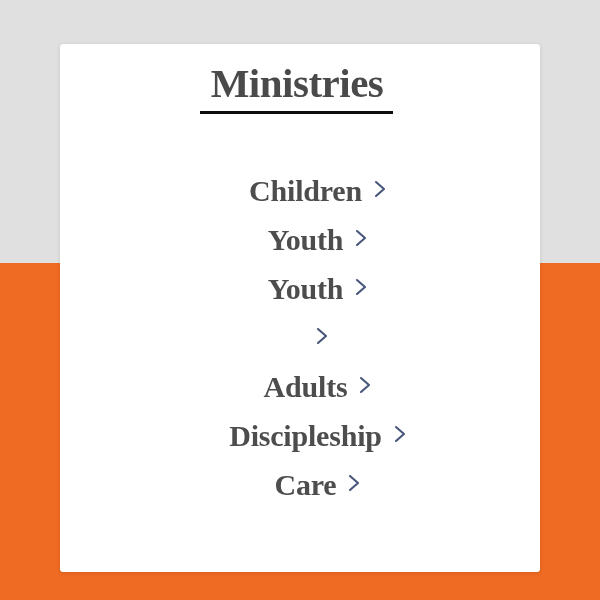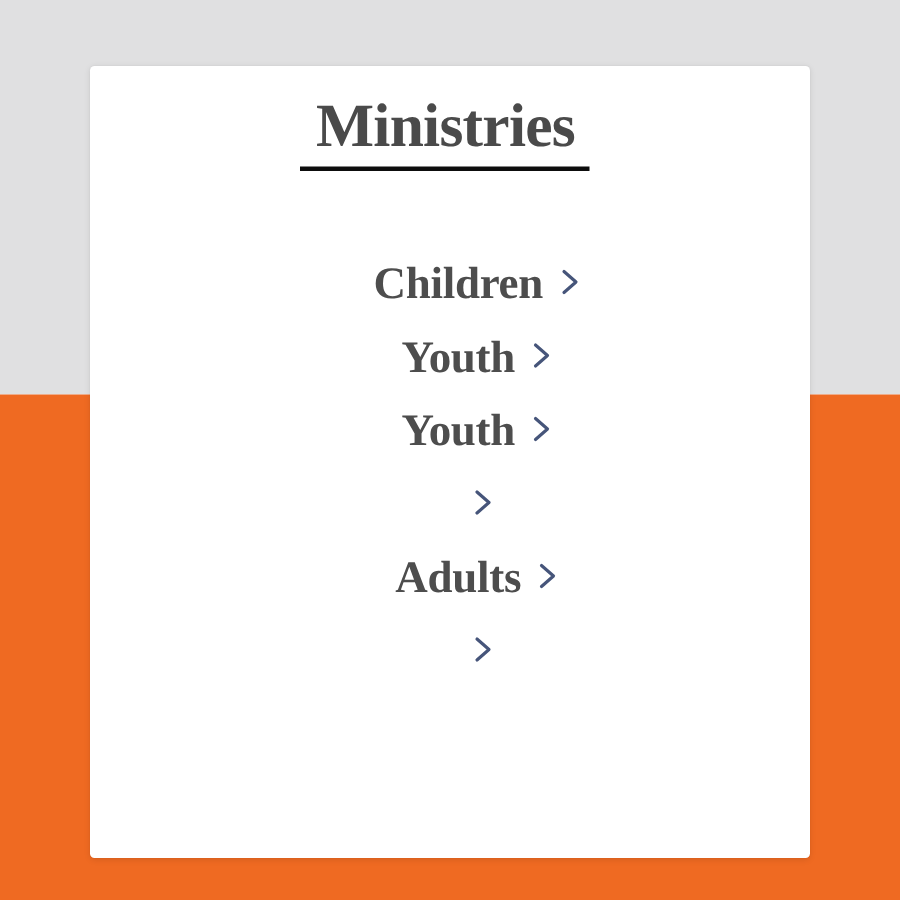--- a/index.html
+++ b/index.html
@@ -185,23 +185,34 @@
         <a class="menu-link" href="#">
           <span class="menu-label">Adults</span>
           <span class="chevron-icon">
             <svg width="14" height="20" viewBox="0 0 14 20" aria-hidden="true">
               <polyline points="3,3 11,10 3,17" fill="none" stroke="#46557a" stroke-width="2.1" stroke-linecap="round" stroke-linejoin="round"></polyline>
             </svg>
           </span>
         </a>
       </li>
 
-
-      <li class="menu-item">
-        <a class="menu-link" href="#">
+      <li class="menu-item">
+        <a class="menu-link" href="#">
+          <span class="menu-label">Discipleship</span>
+          <span class="chevron-icon">
+            <svg width="14" height="20" viewBox="0 0 14 20" aria-hidden="true">
+              <polyline points="3,3 11,10 3,17" fill="none" stroke="#46557a" stroke-width="2.1" stroke-linecap="round" stroke-linejoin="round"></polyline>
+            </svg>
+          </span>
+        </a>
+      </li>
+
+      <li class="menu-item">
+        <a class="menu-link" href="#">
+          <span class="menu-label">Care</span>
           <span class="chevron-icon">
             <svg width="14" height="20" viewBox="0 0 14 20" aria-hidden="true">
               <polyline points="3,3 11,10 3,17" fill="none" stroke="#46557a" stroke-width="2.1" stroke-linecap="round" stroke-linejoin="round"></polyline>
             </svg>
           </span>
         </a>
       </li>
 
     </ul>
   </div>

